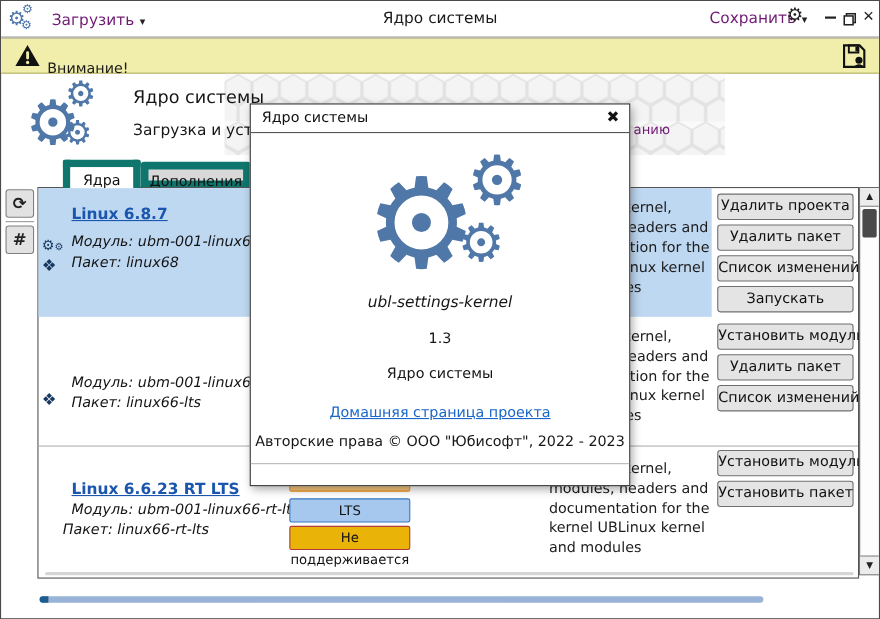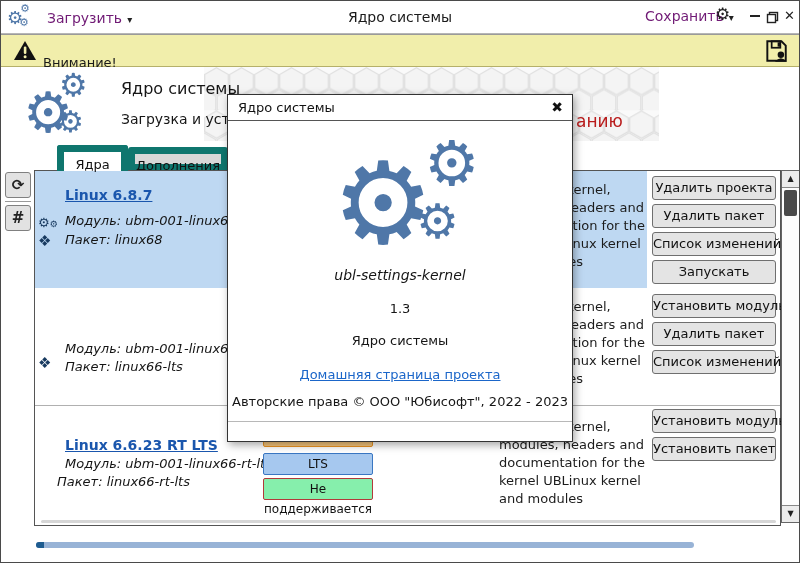--- a/index.html
+++ b/index.html
@@ -17,39 +17,39 @@
   .dd-arrow{font-size:10px;color:#222;}
   .win-title{position:absolute;left:0;right:0;top:8px;text-align:center;font-size:14px;color:#1a1a1a;}
   .wc{position:absolute;cursor:default;color:#222;}
   .min-bar{display:block;width:10px;height:2px;background:#222;}
   
   .warnbar{position:absolute;left:0;top:33px;width:100%;height:31px;background:#f1eeab;border-top:1px solid #9a9a9a;border-bottom:1px solid #b5b06a;}
   .warn-text{position:absolute;left:42px;top:8px;font-size:13px;color:#1a1a1a;margin-top:12px;}
   
   .hdr-title{position:absolute;left:120px;top:78px;font-size:16px;color:#161616;}
   .hdr-sub{position:absolute;left:120px;top:110px;font-size:14px;color:#161616;white-space:nowrap;}
-  .hdr-sub-tail{position:absolute;left:575px;top:110px;font-size:17px;color:#b91c1c;}
+  .hdr-sub-tail{position:absolute;left:575px;top:110px;font-size:12px;color:#701a75;}
   
   .tab{position:absolute;box-sizing:border-box;font-size:13px;text-align:center;border:7px solid #0f766e;}
   .tab-active{left:56px;top:144px;width:71px;height:26px;background:#fff;border-bottom:none;z-index:3;line-height:25px;border-radius:3px 3px 0 0;}
   .tab-idle{left:127px;top:146px;width:100px;height:24px;background:#d8d8d8;line-height:23px;border-radius:3px 3px 0 0;}
   
   .sq-btn{position:absolute;left:4px;width:26px;height:26px;box-sizing:border-box;background:#e2e2e2;border:1px solid #808080;border-radius:3px;text-align:center;font-size:15px;font-weight:bold;color:#222;line-height:24px;}
   
   .list{position:absolute;left:33px;top:169px;width:747px;height:356px;box-sizing:border-box;border:1px solid #555;background:#fff;}
   .row-sel{position:absolute;left:34px;top:170px;width:612px;height:117px;background:#bed8f2;}
   .krn-title{position:absolute;font-size:14px;font-weight:bold;color:#1a56ad;text-decoration:underline;white-space:nowrap;}
   .meta{position:absolute;font-size:13px;font-style:italic;color:#141414;white-space:nowrap;}
   .desc{position:absolute;left:498px;width:182px;font-size:13px;line-height:18px;color:#1c1c1c;white-space:pre-line;}
   .row-ico{position:absolute;left:37px;color:#17395f;line-height:1;}
   .btn{position:absolute;box-sizing:border-box;left:651px;width:124px;height:24px;background:#e4e4e4;border:1px solid #6f6f6f;border-radius:3px;font-size:13px;color:#111;text-align:center;line-height:22px;cursor:default;white-space:nowrap;}
   .badge{position:absolute;left:262px;width:110px;box-sizing:border-box;text-align:center;font-size:12px;border-radius:2px;line-height:20px;}
   .badge-rt{background:#f8c77c;border:1px solid #ec9422;}
   .badge-lts{background:#a6c8ef;border:1px solid #3a77c2;}
-  .badge-unsupported{background:#86efac;border:1px solid #b23a3a;}
+  .badge-unsupported{background:#eab308;border:1px solid #b23a3a;}
   .sep{position:absolute;left:34px;width:745px;height:1px;background:#b0b0b0;}
   .hscroll{position:absolute;left:40px;top:519px;width:735px;height:3px;background:#d6d6d6;border-radius:2px;}
   
   .vscroll{position:absolute;left:780px;top:169px;width:19px;height:353px;box-sizing:border-box;border:1px solid #666;background:#fdfdfd;}
   .varrow{position:absolute;left:0;width:17px;height:16px;background:#ececec;border-bottom:1px solid #888;text-align:center;font-size:8px;line-height:16px;color:#222;}
   .vthumb{position:absolute;left:2px;top:19px;width:13px;height:26px;background:#4a4a4a;border-radius:2px;}
   
   .progress{position:absolute;left:35px;top:541px;width:658px;height:6px;background:#98b3d6;border-radius:3px;}
   .progress-dark{position:absolute;left:35px;top:541px;width:8px;height:6px;background:#1e5c90;border-radius:3px 0 0 3px;}
   .details-btn{position:absolute;left:695px;top:529px;width:94px;height:27px;box-sizing:border-box;background:#e7e7e7;border:1px solid #8a8a8a;border-radius:3px;font-size:13px;text-align:center;line-height:25px;color:#111;}

